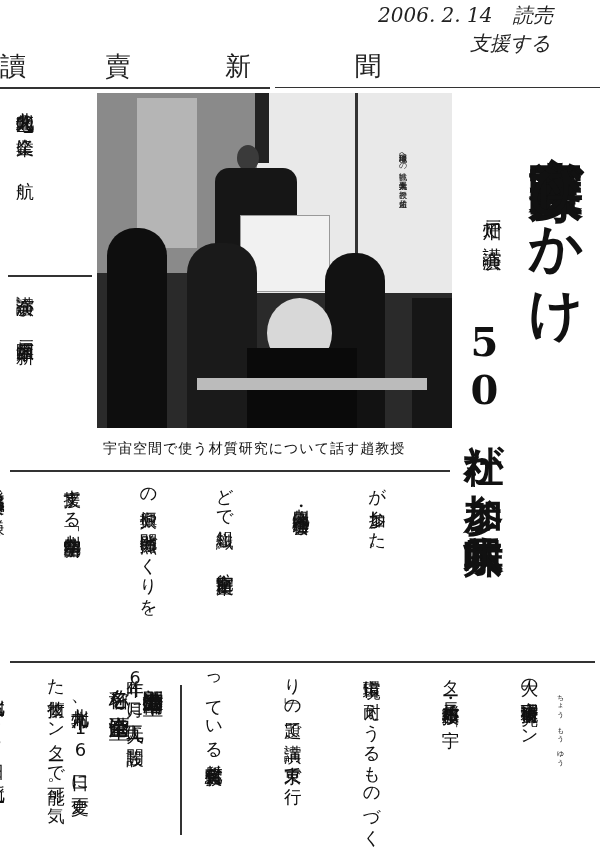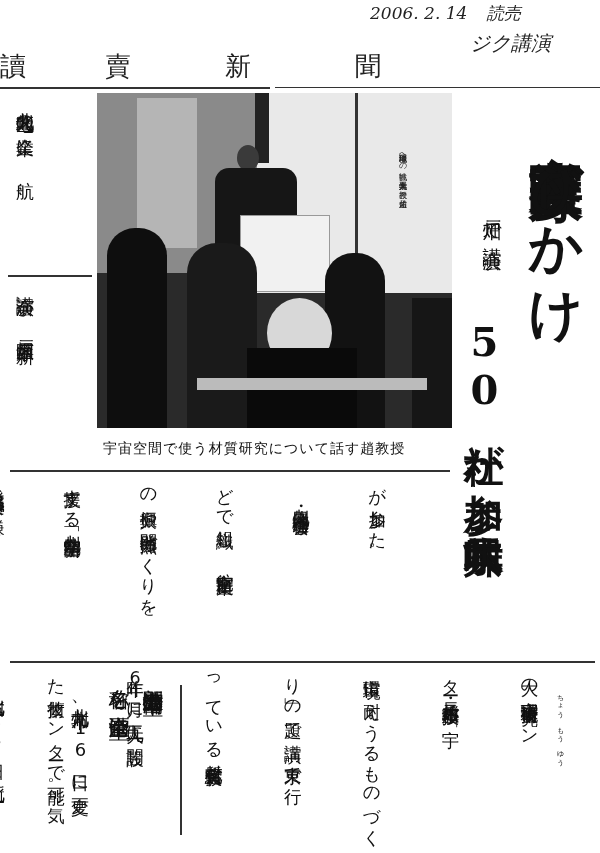--- a/index.html
+++ b/index.html
@@ -15,25 +15,25 @@
   .sub1 { font-family:"DejaVu Sans", sans-serif; font-size:19px; letter-spacing:2px; }
   .sub2 { font-family:"DejaVu Serif", serif; font-weight:bold; font-size:40px; letter-spacing:1px; }
   .hrule { position:absolute; height:2px; background:#333; }
   .vrule { position:absolute; width:2px; background:#333; }
   .photo { background:#2a2a2a; overflow:hidden; }
   .caption { font-size:14px; letter-spacing:1px; white-space:nowrap; }
 </style>
 </head>
 <body>
 
-<div class="abs handnote" style="top:2px; left:370px; font-size:17px;">
+<div class="abs handnote" style="top:2px; left:378px; font-size:20px;">
   <span>2006. 2. 14</span>
   <span style="margin-left:14px;">読売</span>
 </div>
-<div class="abs handnote" style="top:30px; left:470px; font-size:20px;">ジク講演</div>
+<div class="abs handnote" style="top:30px; left:470px; font-size:20px;">支援する</div>
 
 <div class="abs masthead">
   <span class="mast-char" style="left:0px;">讀</span>
   <span class="mast-char" style="left:105px;">賣</span>
   <span class="mast-char" style="left:225px;">新</span>
   <span class="mast-char" style="left:355px;">聞</span>
   <div class="mast-rule" style="width:270px;"></div>
   <div class="mast-rule" style="left:275px; width:325px; height:1px;"></div>
 </div>
 

